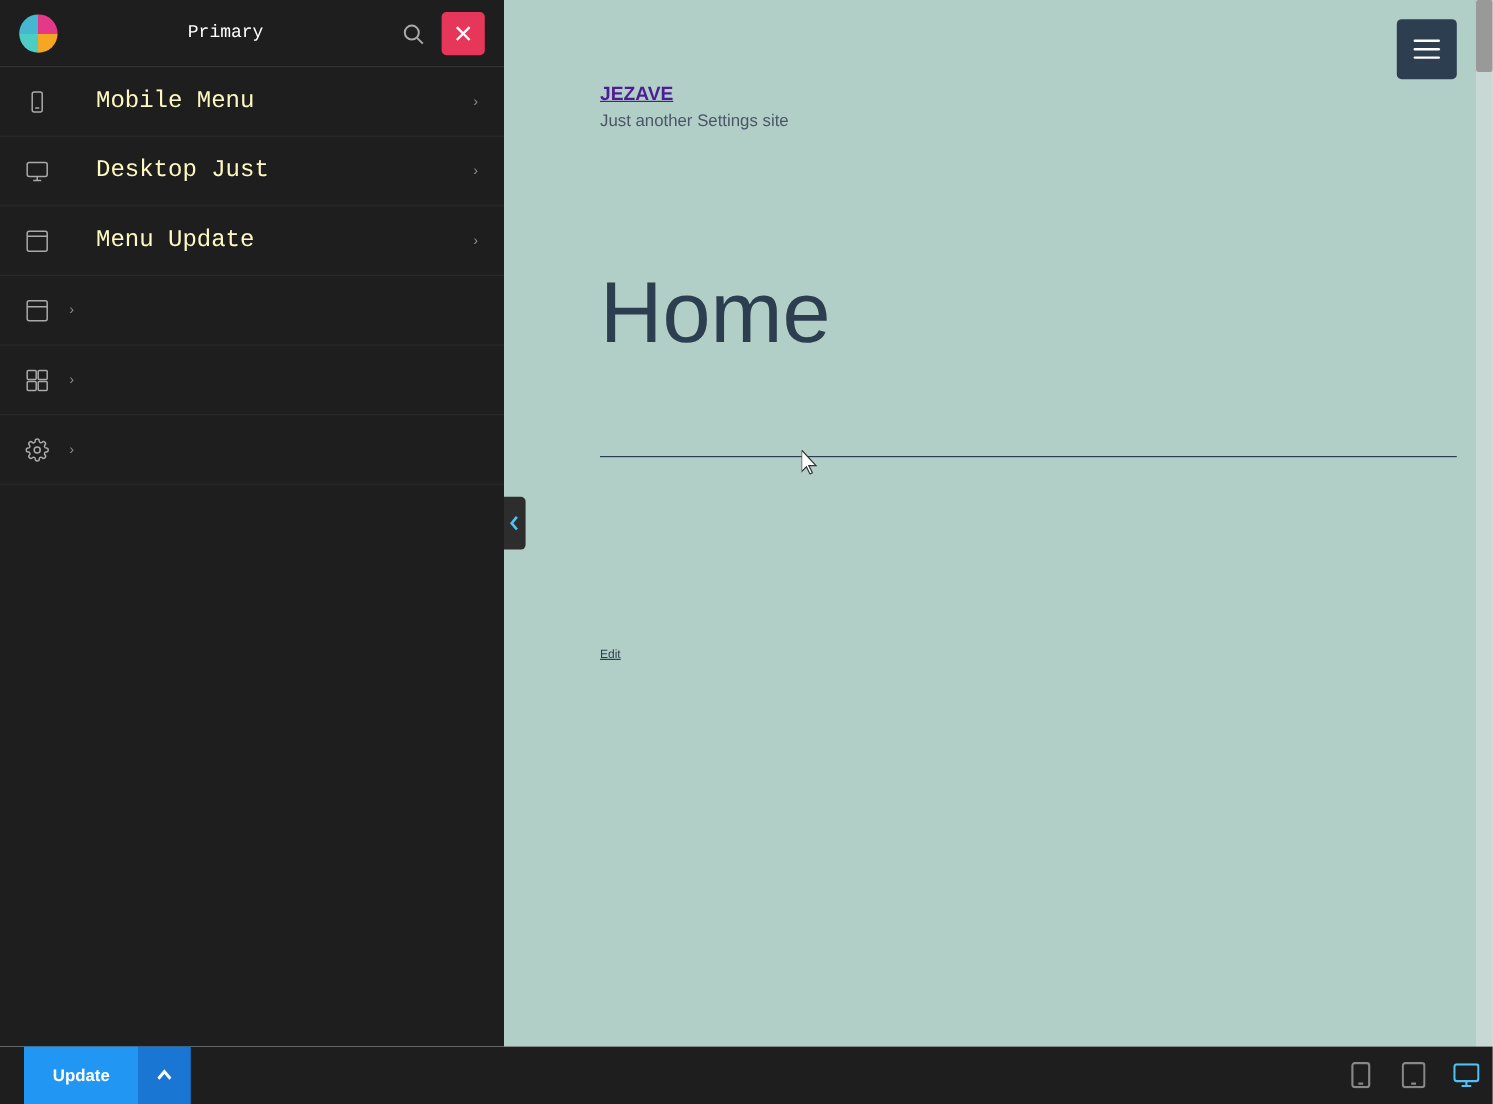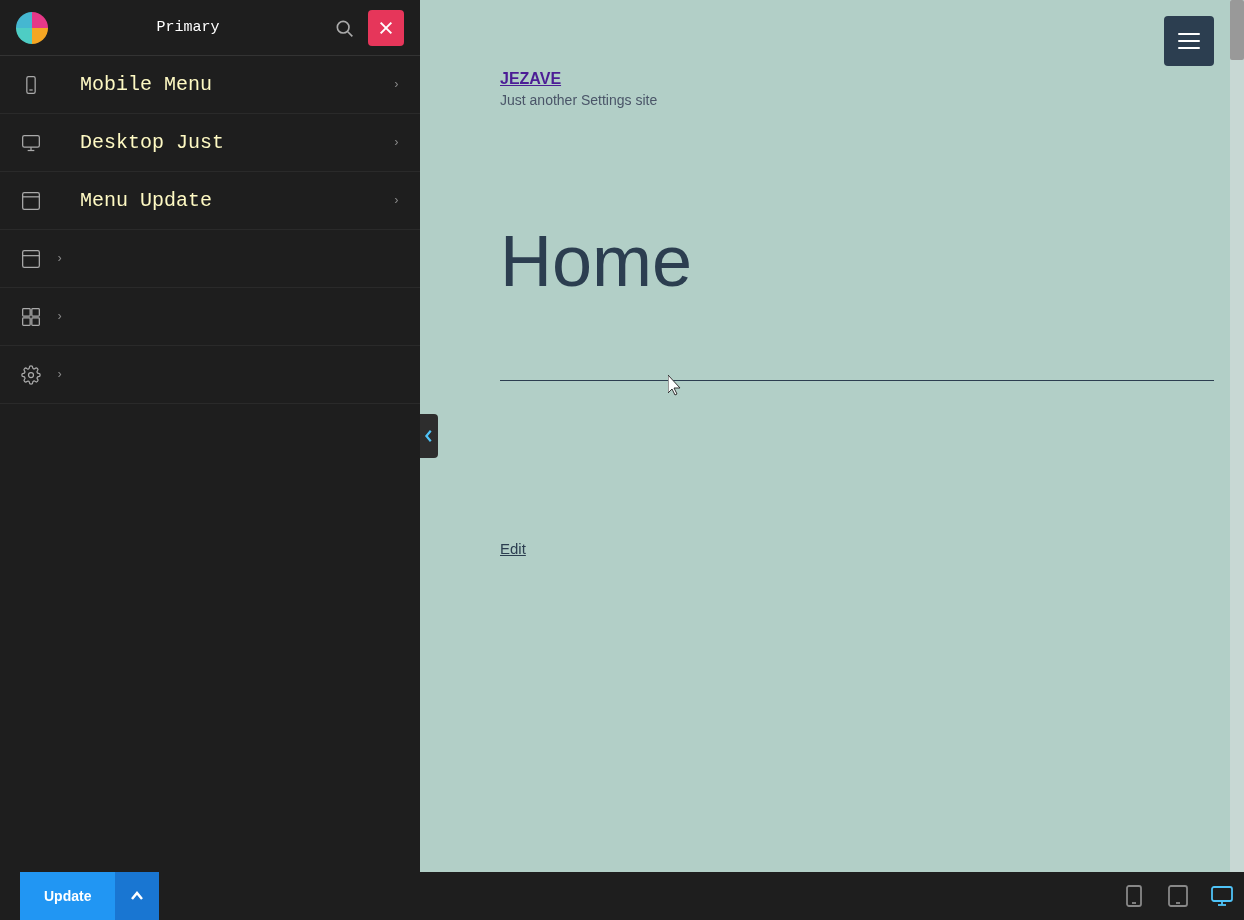--- a/index.html
+++ b/index.html
@@ -227,21 +227,21 @@
       right: 30px;
       height: 1px;
       background: #2c3e50;
     }
 
     
     .edit-link {
       position: absolute;
       top: 540px;
       left: 80px;
-      font-size: 15px;
+      font-size: 10px;
       color: #2c3e50;
       text-decoration: underline;
       cursor: pointer;
     }
 
     
     .cursor {
       position: absolute;
       top: 375px;
       left: 248px;

